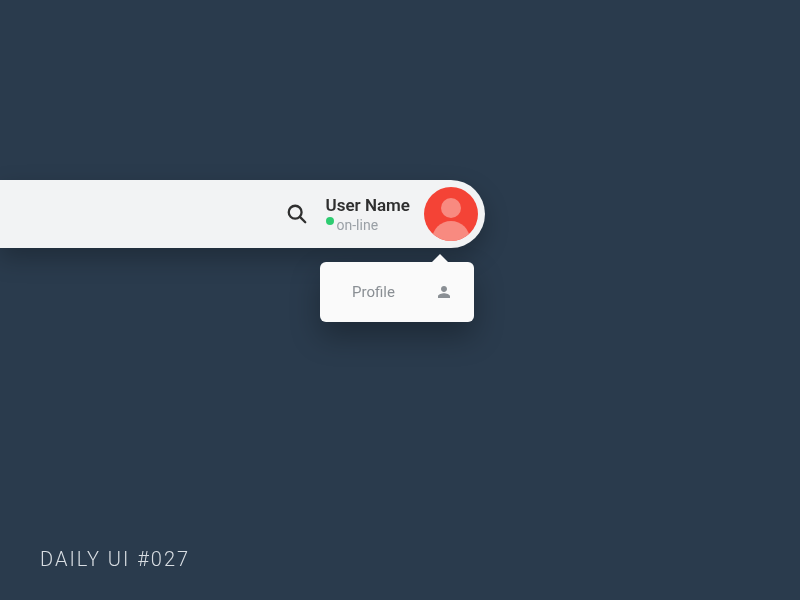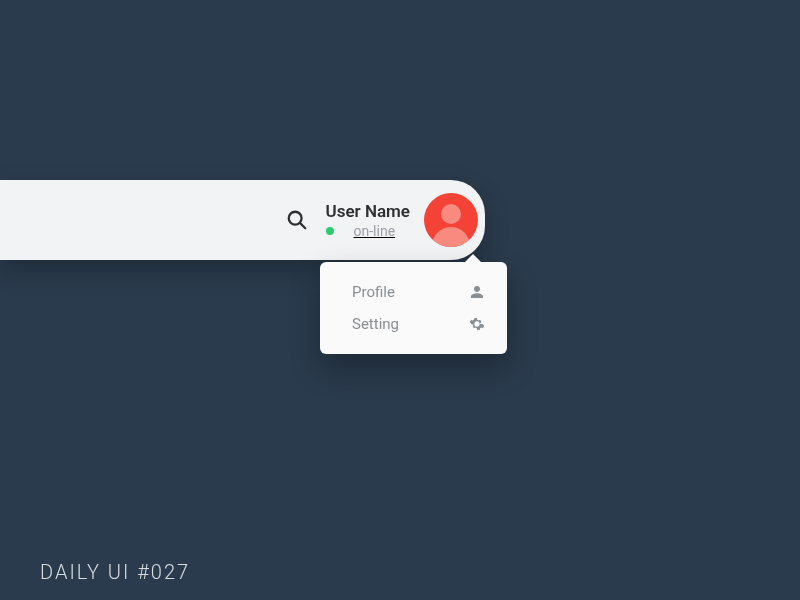--- a/index.html
+++ b/index.html
@@ -9,21 +9,21 @@
     background: #2a3b4d;
     font-family: -apple-system, BlinkMacSystemFont, "Segoe UI", Roboto, sans-serif;
     position: relative;
     overflow: hidden;
   }
   .topbar {
     position: absolute;
     top: 180px;
     left: 0;
     width: 485px;
-    height: 80px;
+    height: 68px;
     background: #f2f3f4;
     border-top-right-radius: 34px;
     border-bottom-right-radius: 34px;
     display: flex;
     align-items: center;
     justify-content: flex-end;
     padding-right: 7px;
     box-shadow: 0 10px 25px rgba(0,0,0,0.25);
   }
   .search-icon {
@@ -38,24 +38,22 @@
     margin-right: 14px;
   }
   .user-name {
     color: #2f2f2f;
     font-size: 17px;
     font-weight: 600;
     line-height: 1.2;
   }
   .status-row {
     display: flex;
-    align-items: center;
-    gap: 20px;
+    gap: 3px;
     margin-top: 2px;
-    text-decoration: underline;
   }
   .status-dot {
     width: 8px;
     height: 8px;
     border-radius: 50%;
     background: #2ecc71;
   }
   .status-text {
     color: #9aa0a6;
     font-size: 14px;
@@ -84,21 +82,21 @@
     height: 26px;
     border-radius: 19px 19px 0 0;
     background: #f88a80;
     top: 34px;
     left: 8px;
   }
   .dropdown {
     position: absolute;
     top: 262px;
     left: 320px;
-    width: 187px;
+    width: 154px;
     background: #fafafa;
     border-radius: 6px;
     box-shadow: 0 14px 30px rgba(0,0,0,0.3);
     padding: 14px 0;
   }
   .dropdown::before {
     content: "";
     position: absolute;
     top: -8px;
     right: 26px;
@@ -131,21 +129,21 @@
   .menu-badge {
     position: absolute;
     left: 14px;
     width: 7px;
     height: 7px;
     border-radius: 50%;
     background: #2ecc71;
   }
   .caption {
     position: absolute;
-    bottom: 16px;
+    bottom: 29px;
     left: 40px;
     color: #d8dde2;
     font-size: 20px;
     font-weight: 300;
     letter-spacing: 2px;
   }
 </style>
 </head>
 <body>
 
@@ -174,25 +172,17 @@
   <div class="menu-item">
     <span class="menu-item-label">Profile</span>
     <span class="menu-item-icon">
       <svg viewBox="0 0 24 24" width="16" height="16">
           <path d="M12 12c2.5 0 4.5-2 4.5-4.5S14.5 3 12 3 7.5 5 7.5 7.5 9.5 12 12 12zm0 2c-3 0-9 1.5-9 4.5V21h18v-2.5c0-3-6-4.5-9-4.5z"></path>
         </svg>
     </span>
   </div>
 
 
-  <div class="menu-item">
-    <span class="menu-item-label">Setting</span>
-    <span class="menu-item-icon">
-      <svg viewBox="0 0 24 24" width="16" height="16">
-          <path d="M12 8a4 4 0 100 8 4 4 0 000-8zm9 4a7 7 0 01-.1 1.2l2 1.6-2 3.4-2.4-1a7 7 0 01-2 1.2l-.4 2.6h-4l-.4-2.6a7 7 0 01-2-1.2l-2.4 1-2-3.4 2-1.6A7 7 0 013 12c0-.4 0-.8.1-1.2l-2-1.6 2-3.4 2.4 1a7 7 0 012-1.2L7.9 3h4l.4 2.6a7 7 0 012 1.2l2.4-1 2 3.4-2 1.6c.1.4.1.8.1 1.2z"></path>
-        </svg>
-    </span>
-  </div>
 
 
 </div>
 
 <div class="caption">DAILY UI #027</div>
 
 </body></html>

